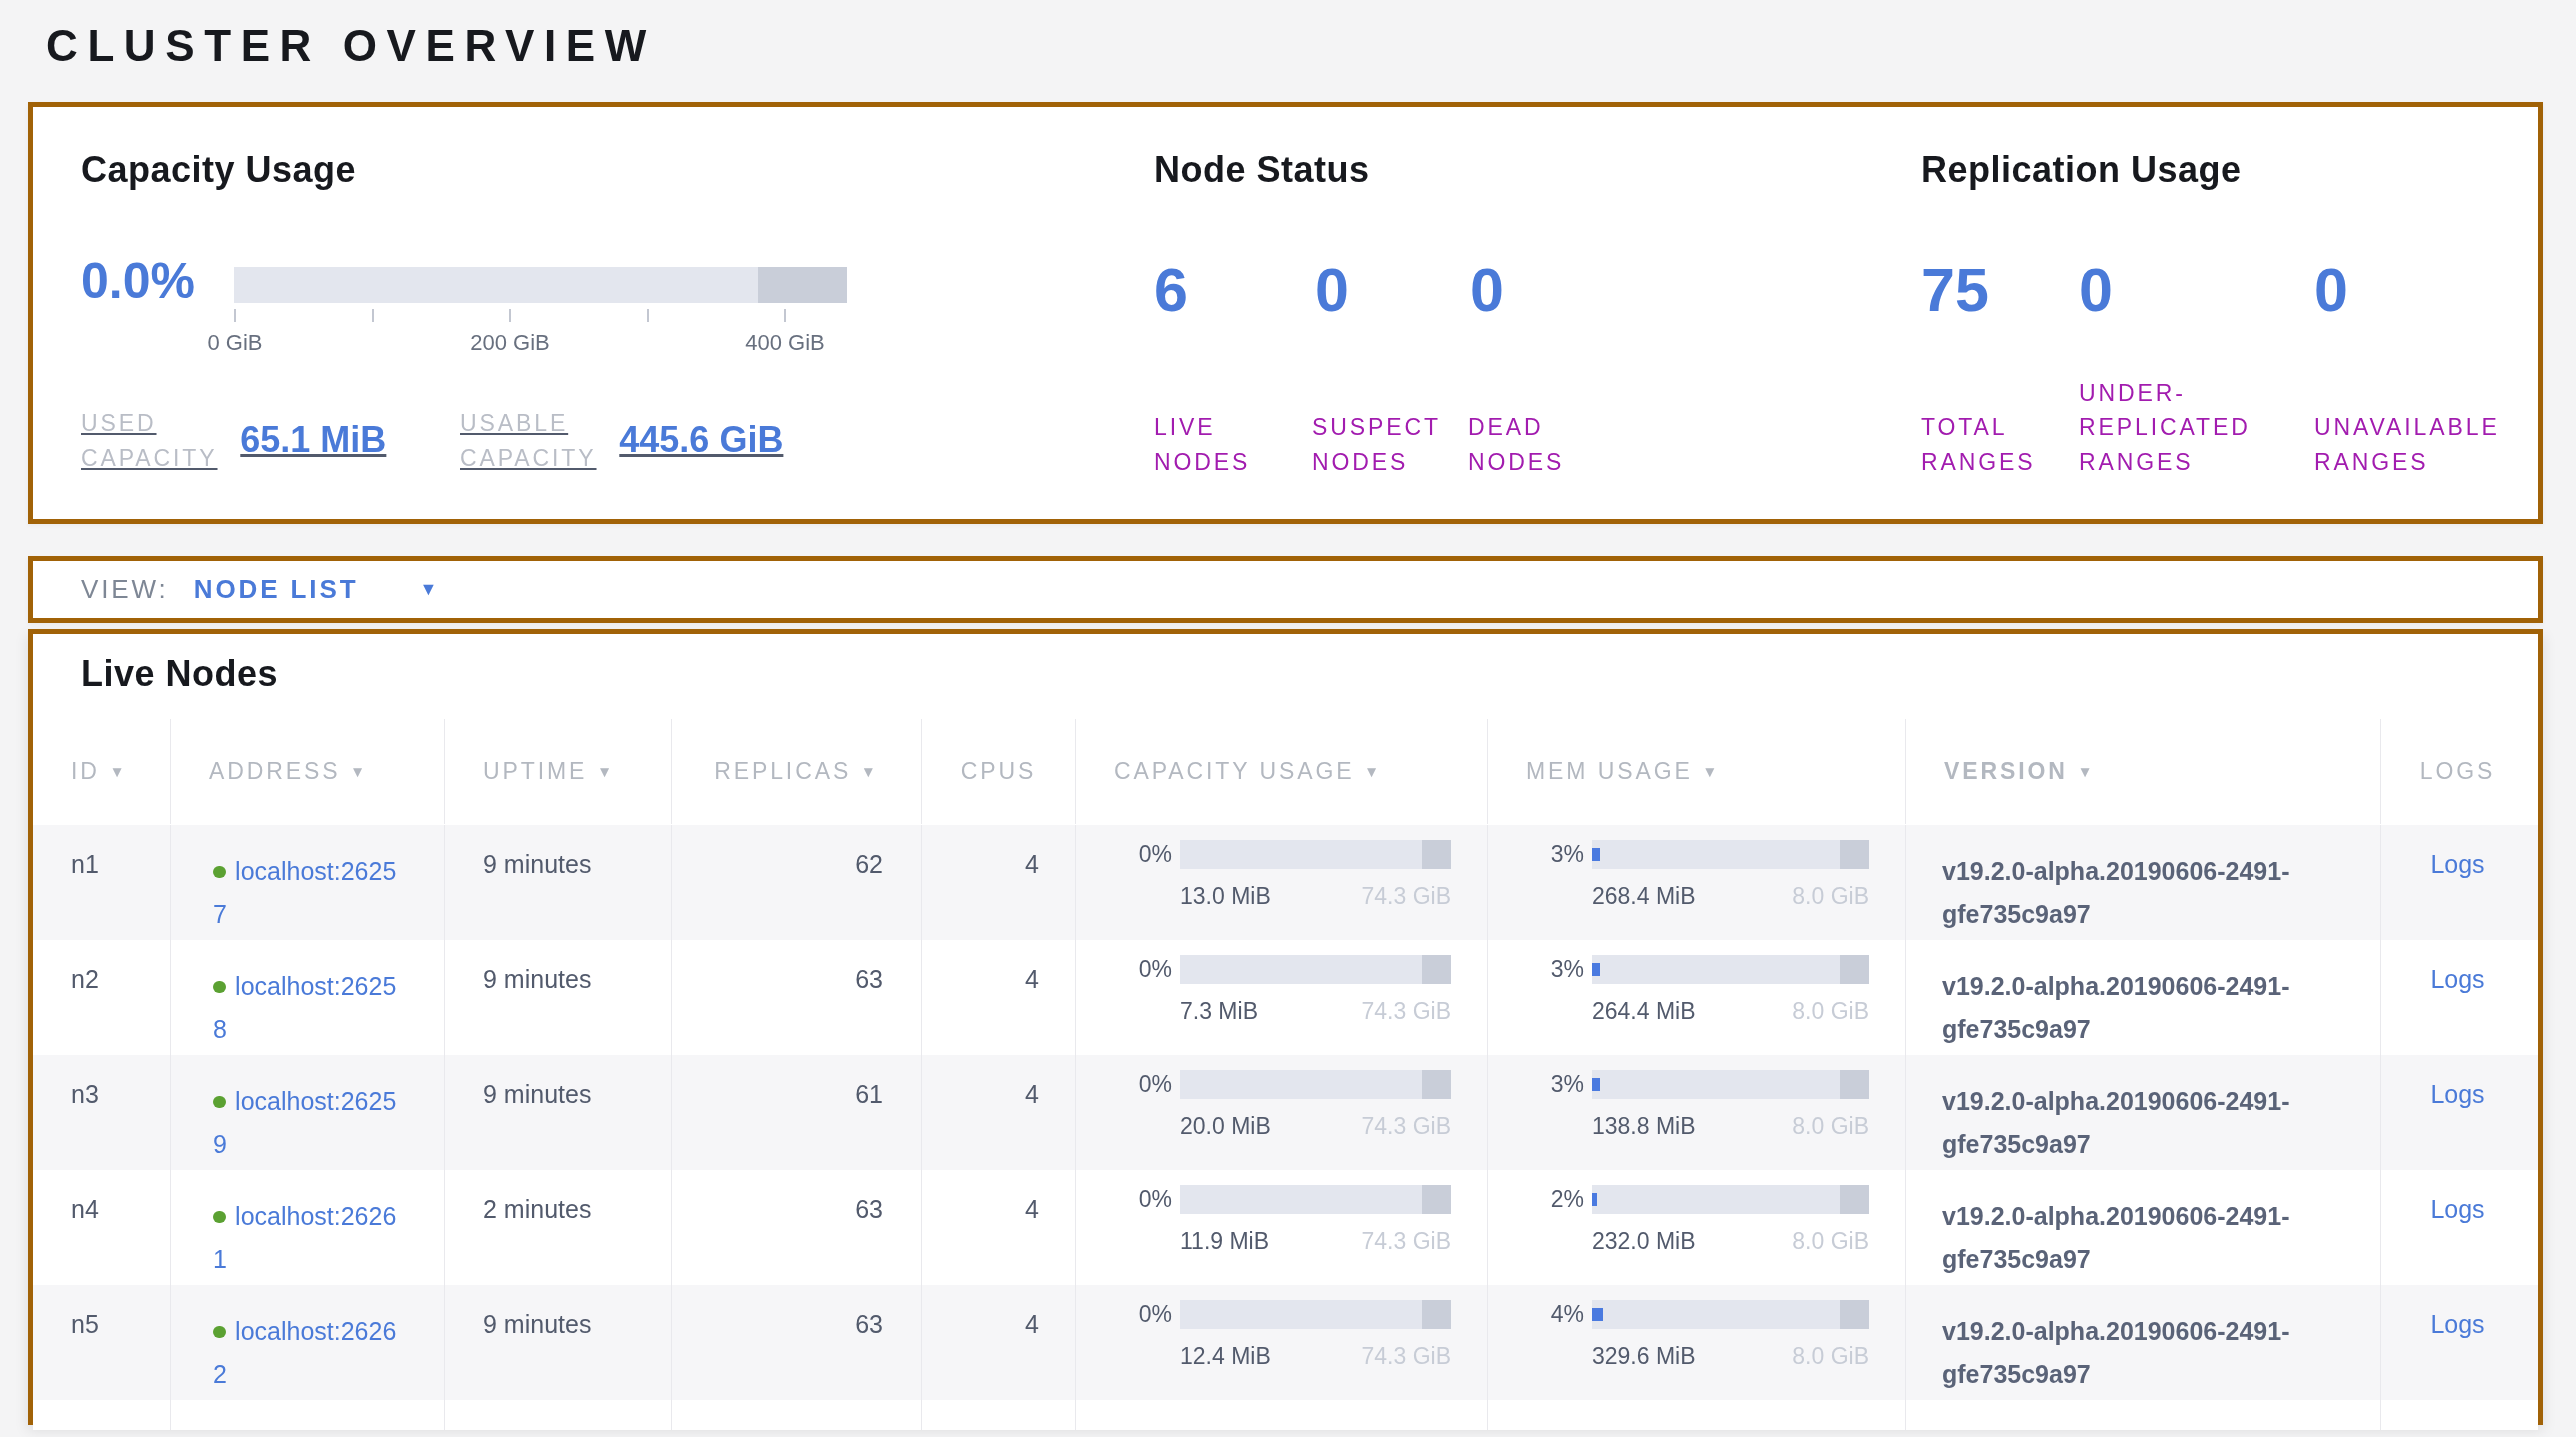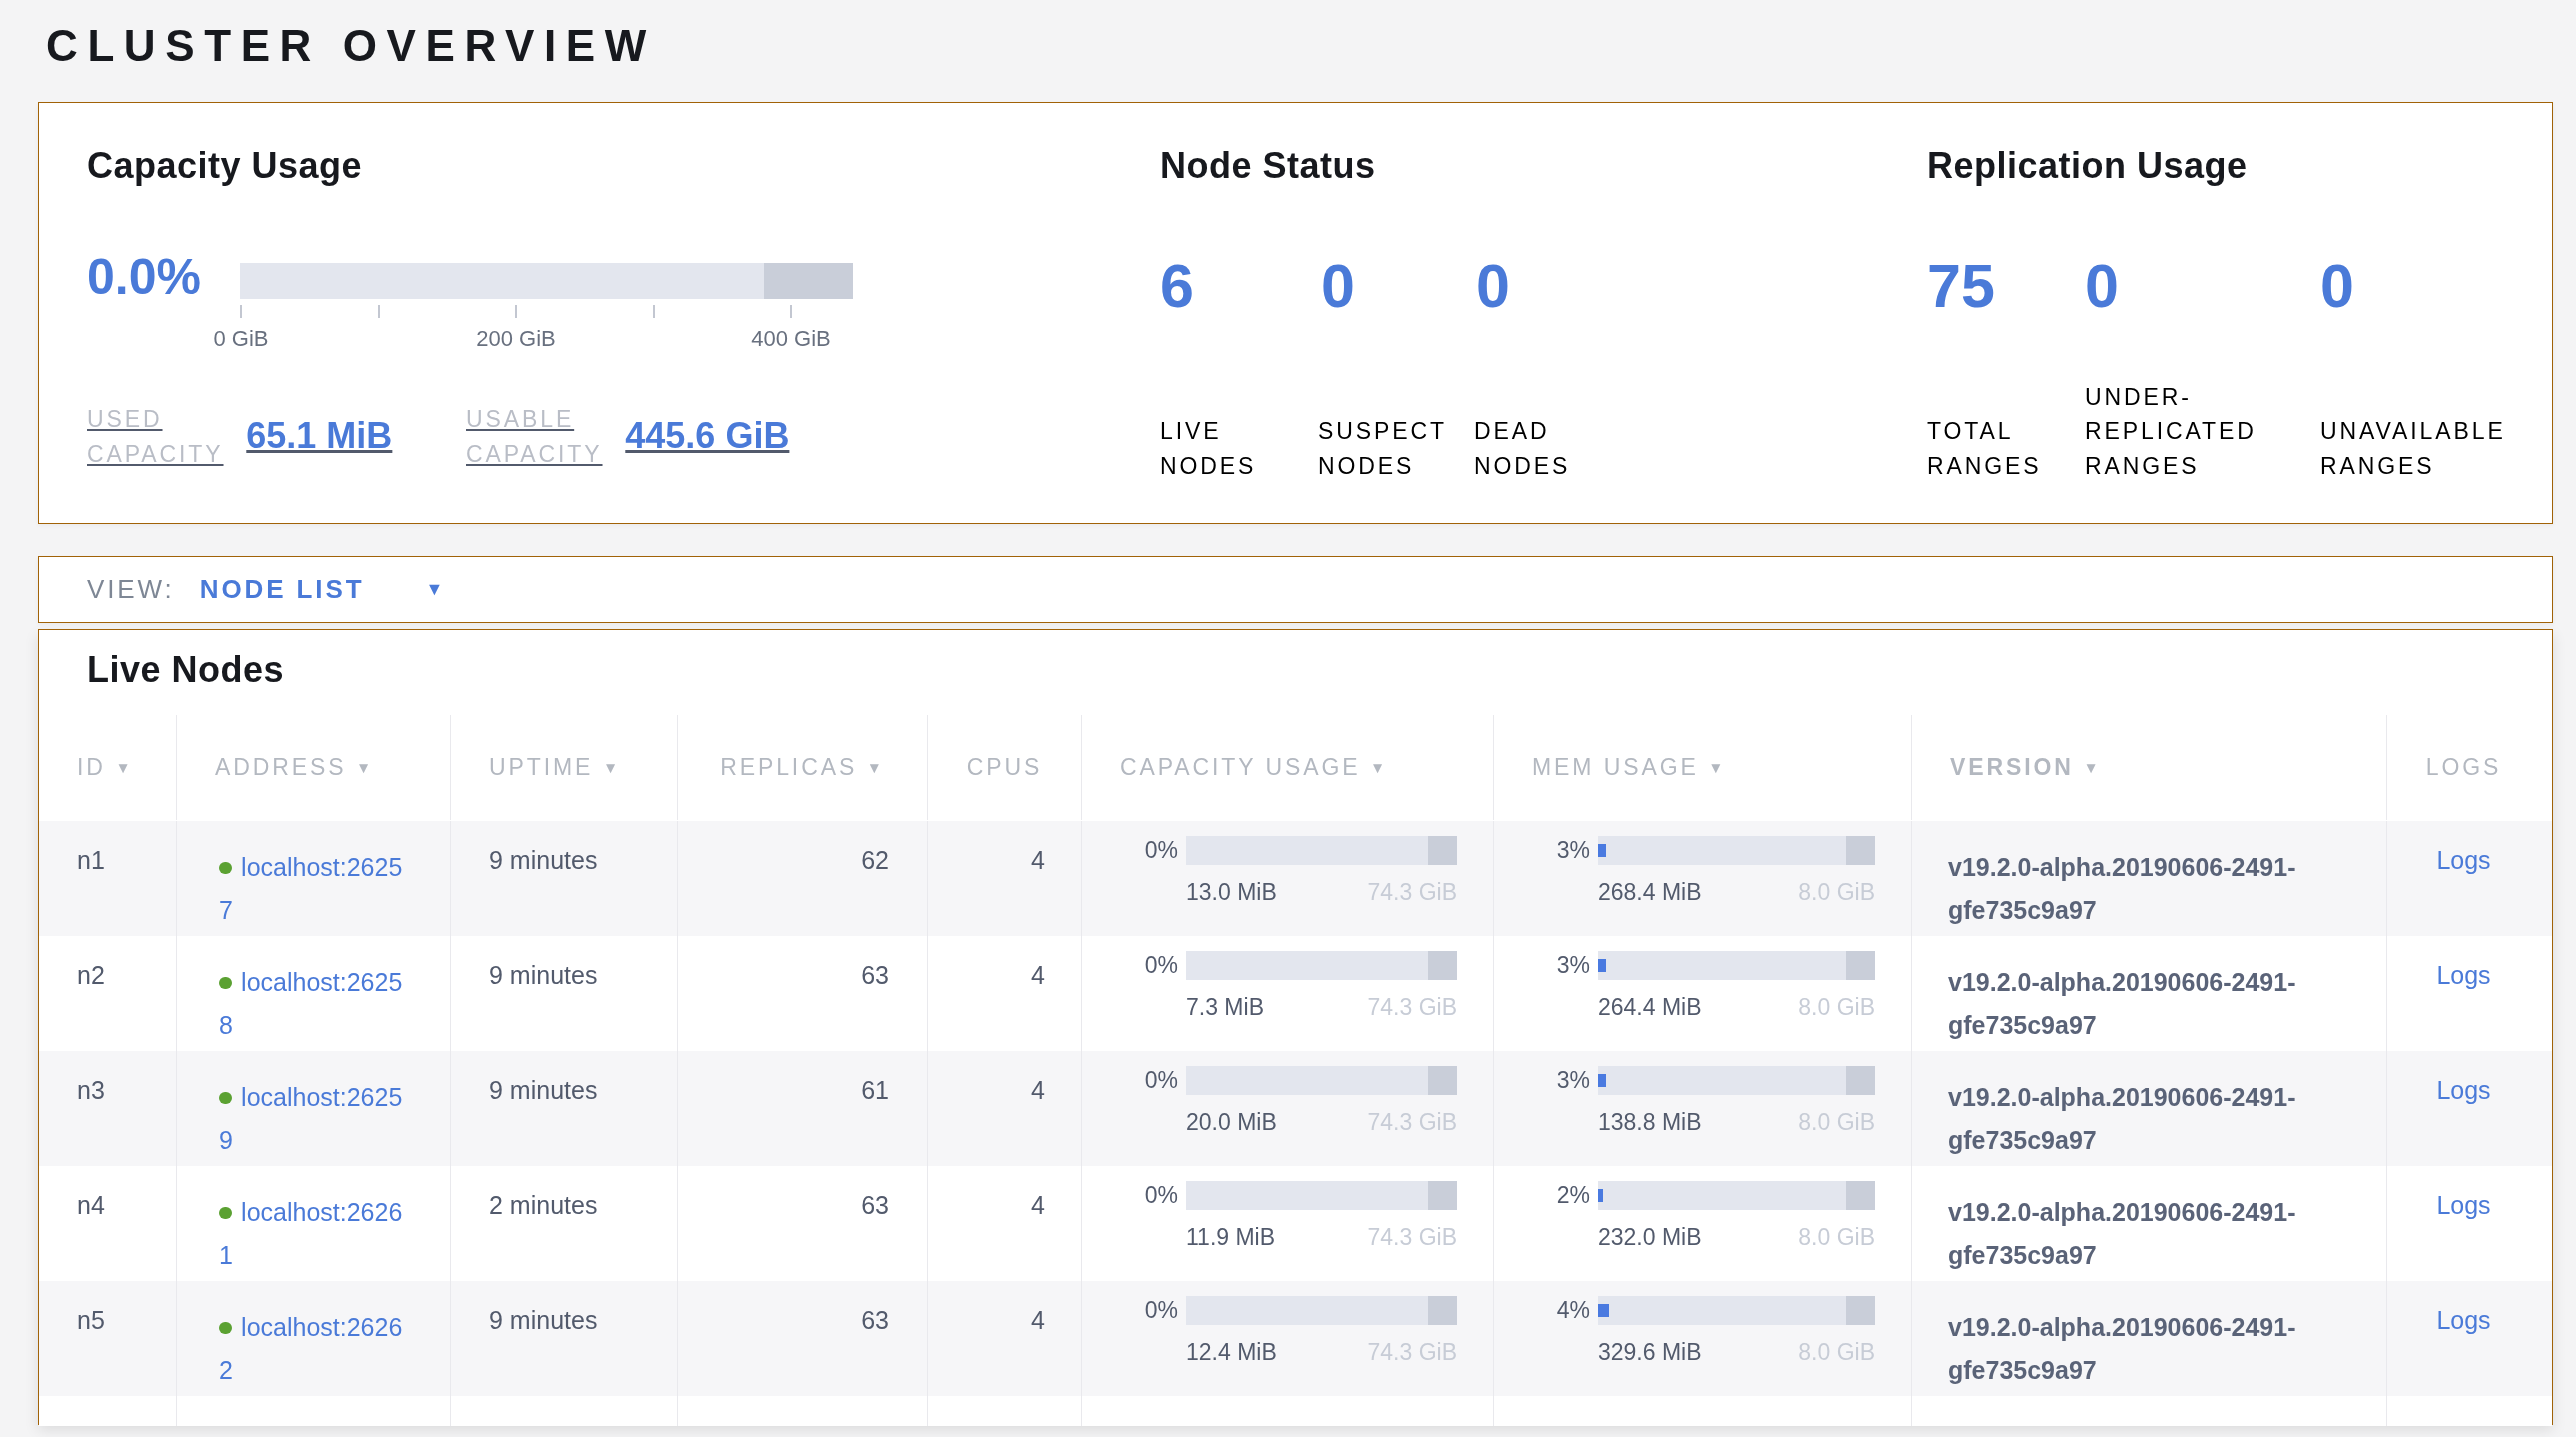--- a/index.html
+++ b/index.html
@@ -2,43 +2,43 @@
 <html><head>
 <meta charset="utf-8">
 <style>
   html,body{margin:0;padding:0;background:#f4f4f5;}
   .page{position:relative;width:2576px;height:1438px;background:#f4f4f5;overflow:hidden;
         font-family:"Liberation Sans",sans-serif;color:#525a6c;}
   
   .page-title{position:absolute;left:46px;top:21px;font-size:44px;font-weight:700;
               letter-spacing:9.6px;color:#17191e;}
   
-  .panel{position:absolute;left:38px;width:2515px;background:#ffffff;
-         border:1px solid #a16207;box-sizing:border-box;box-shadow:0 1.9px 4.8px rgba(0,0,0,0.05);}
+  .panel{position:absolute;left:28px;width:2515px;background:#ffffff;
+         border:5px solid #a16207;box-sizing:border-box;box-shadow:0 1.9px 4.8px rgba(0,0,0,0.05);}
   .summary{top:102px;height:422px;}
   .viewbar{top:556px;height:67px;}
   .tablepanel{top:629px;height:796px;box-shadow:0 5.8px 13.4px rgba(0,0,0,0.10);}
   h2{margin:0;font-size:36px;font-weight:700;color:#17191e;letter-spacing:0.5px;}
   
   .sec{position:absolute;top:0;height:100%;}
   .sec-capacity{left:48px;width:1035px;}
   .sec-nodes{left:1121px;width:748px;}
   .sec-repl{left:1888px;width:613px;}
   .sec h2{position:absolute;left:0;top:42px;}
   .big-num{position:absolute;font-size:61px;font-weight:700;color:#4a7ad8;top:153px;line-height:1;}
   .big-pct{position:absolute;left:0;top:149px;font-size:50px;font-weight:700;color:#4a7ad8;line-height:1;}
   .cap-bar{position:absolute;left:153px;top:160px;width:613px;height:36px;background:#e3e6ee;}
   .cap-bar-cap{position:absolute;top:0;left:524px;right:0;height:100%;background:#c9ced9;}
   .cap-axis{position:absolute;left:153px;top:200px;width:613px;height:58px;}
   .cap-axis .tick{position:absolute;top:1.9px;width:1.9px;height:13.4px;background:#c3c7d1;}
   .cap-axis .tlab{position:absolute;top:23px;transform:translateX(-50%);font-size:22px;color:#68707f;white-space:nowrap;}
   .kv{position:absolute;top:299px;display:flex;align-items:center;text-decoration:underline;}
   .kv-label{width:144px;font-size:23px;letter-spacing:2.9px;color:#b9bdc6;line-height:1.5;}
   .kv-value{margin-left:15.3px;font-size:36px;font-weight:700;color:#4a7ad8;line-height:1;margin-bottom:1.9px;white-space:nowrap;}
-  .stat-label{position:absolute;bottom:40px;font-size:23px;letter-spacing:2.9px;color:#000000;line-height:1.5;}
+  .stat-label{position:absolute;bottom:40px;font-size:23px;letter-spacing:2.9px;color:#a21caf;line-height:1.5;}
   .sec-nodes .stat-label{width:134px;}
   .sec-repl .stat-label{width:182px;}
   
   .viewbar-inner{display:flex;align-items:center;height:100%;padding-left:48px;}
   .view-label{font-size:26px;letter-spacing:2.9px;color:#7e8795;}
   .view-select{display:flex;align-items:center;margin-left:25px;cursor:pointer;gap:44px;}
   .view-selected{font-size:26px;letter-spacing:2.9px;color:#4a7ad8;font-weight:700;}
   .caret{margin-left:17px;font-size:18px;color:#4a7ad8;}
   
   .tablepanel h2{position:absolute;left:48px;top:19px;}

